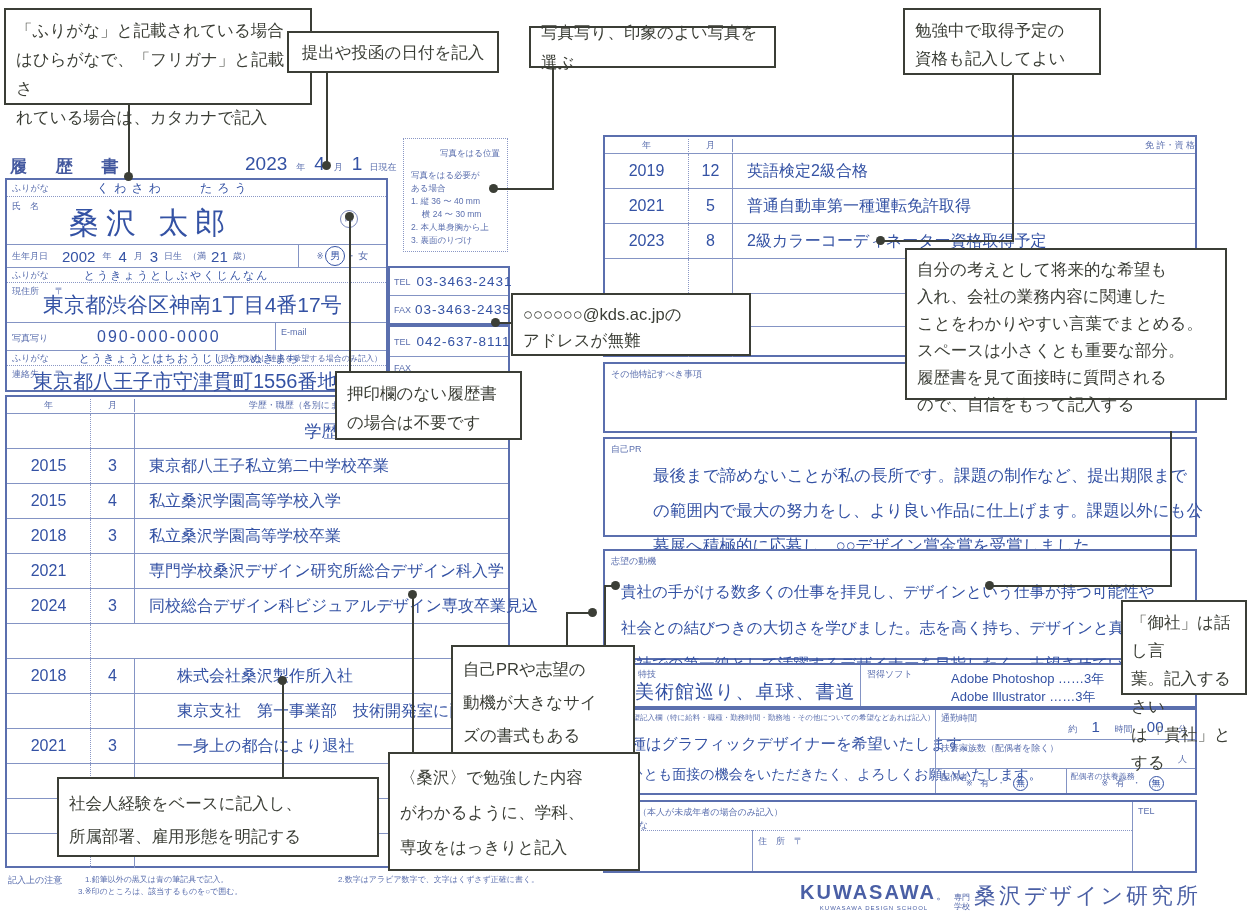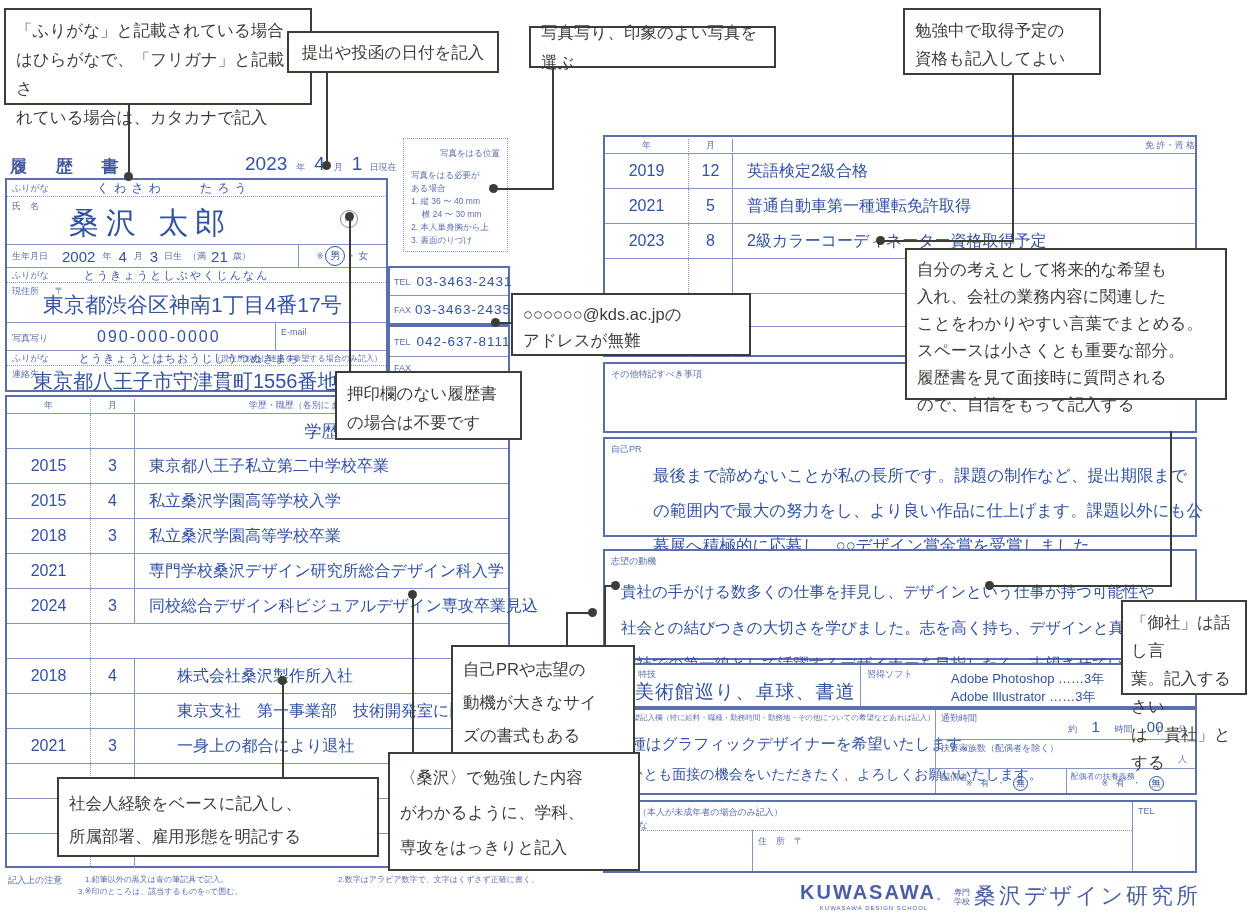--- a/index.html
+++ b/index.html
@@ -415,21 +415,21 @@
   <span class="lbl" style="position:absolute;left:6px;top:4px">保護者（本人が未成年者の場合のみ記入）</span>
   <span class="lbl" style="position:absolute;left:6px;top:17px">ふりがな</span>
   <div style="position:absolute;left:0;top:28px;width:527px;border-bottom:1px dotted #8a97c5"></div>
   <span class="lbl" style="position:absolute;left:6px;top:33px">氏　名</span>
   <div style="position:absolute;left:147px;top:28px;bottom:0;border-left:1px solid #8494c4"></div>
   <span class="lbl" style="position:absolute;left:153px;top:33px">住　所　〒</span>
   <div style="position:absolute;left:527px;top:0;bottom:0;border-left:1px solid #8494c4"></div>
   <span class="lbl" style="position:absolute;left:533px;top:4px">TEL</span>
 </div>
 
-<div class="abs" style="left:800px;top:881px;display:flex;align-items:center;color:#4a5fa5">
+<div class="abs" style="left:800px;top:881px;display:flex;align-items:flex-end;color:#4a5fa5">
   <div style="text-align:center">
     <span style="font-size:20px;font-weight:bold;letter-spacing:2px">KUWASAWA</span><span style="font-size:12px">。</span>
     <div style="font-size:6px;letter-spacing:1px;margin-top:1px">KUWASAWA DESIGN SCHOOL</div>
   </div>
   <div style="font-size:8px;line-height:9px;margin:2px 4px 0 6px">
     <div>専門</div>
     <div>学校</div>
   </div>
   <div style="font-size:22px;letter-spacing:3px;font-family:'Liberation Serif','DejaVu Serif',serif">桑沢デザイン研究所</div>
 </div>

